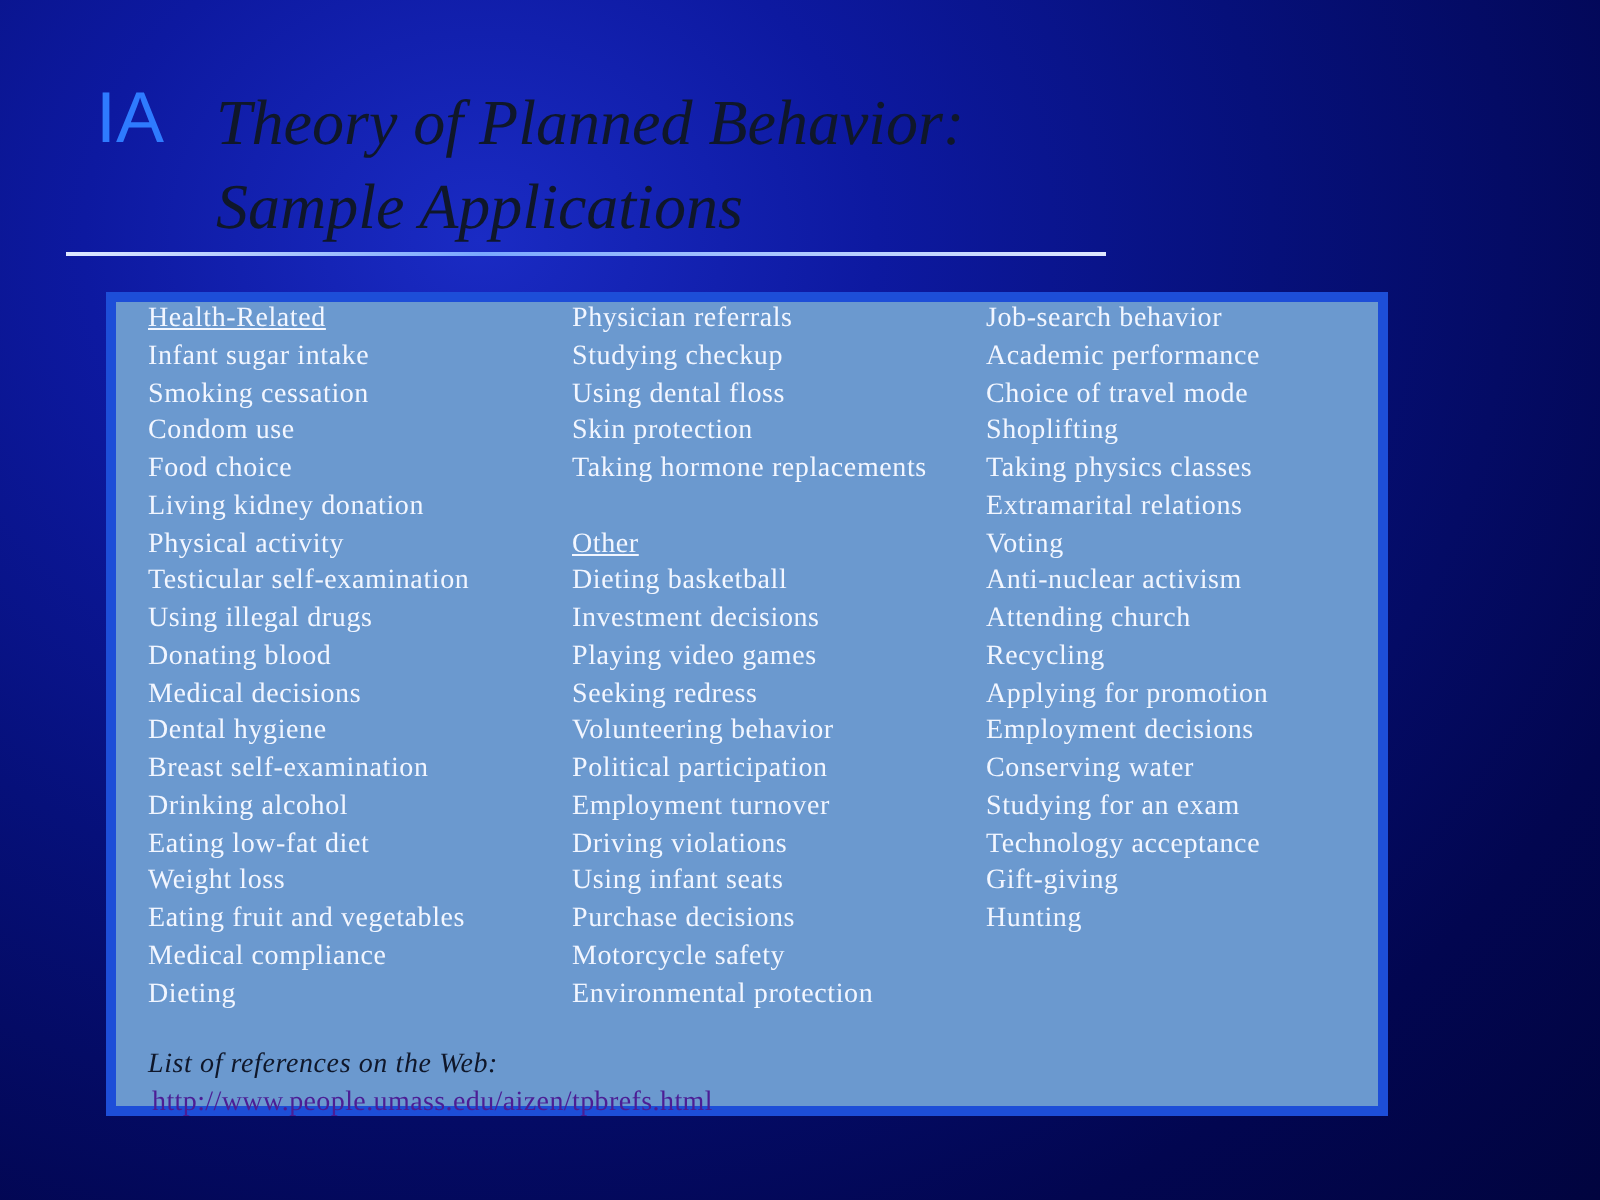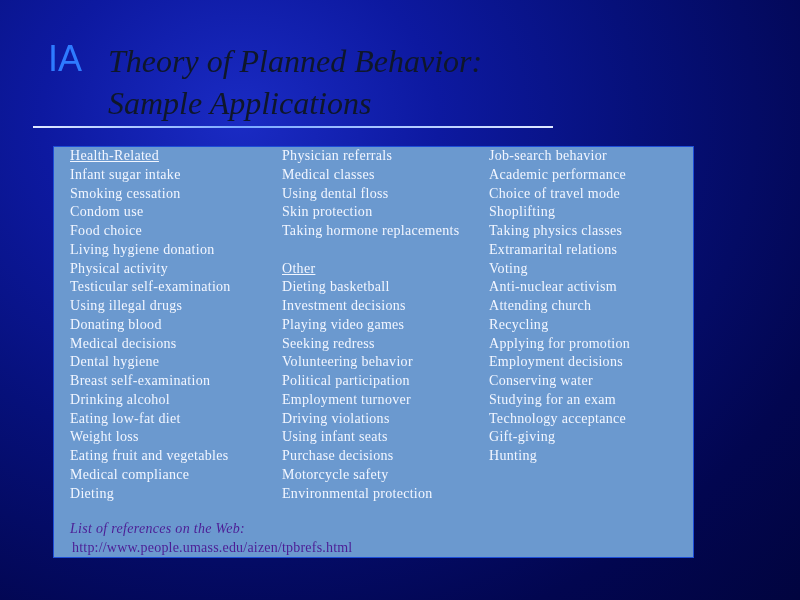--- a/index.html
+++ b/index.html
@@ -16,34 +16,34 @@
     position: absolute; left: 108px; top: 40px;
     font-family: "Liberation Serif", serif; font-style: italic;
     color: #0f172a; font-size: 32px; line-height: 42px;
   }
   .rule {
     position: absolute; left: 33px; top: 126px; width: 520px; height: 2px;
     background: linear-gradient(90deg, #dfe8ff 0%, #7aa8ff 40%, #dfe8ff 100%);
   }
   .panel {
     position: absolute; left: 53px; top: 146px; width: 641px; height: 412px;
-    background: #6b99cf; border: 1px solid #1d4ed8; box-sizing: border-box;
+    background: #6b99cf; border: 5px solid #1d4ed8; box-sizing: border-box;
   }
   .col { position: absolute; top: 0; }
   .col1 { left: 16px; top: 0px; }
   .col2 { left: 228px; top: 0px; }
   .col3 { left: 435px; top: 0px; }
   .row {
     display: block; height: 18.75px; line-height: 18.75px;
     color: #f2f6ff; font-size: 14px; white-space: nowrap; letter-spacing: 0.3px;
   }
   .head { text-decoration: underline; }
   .ref-label {
     position: absolute; left: 16px; top: 373px; font-style: italic;
-    color: #4c1d95; font-size: 14px; line-height: 18.75px; letter-spacing: 0.3px;
+    color: #0f172a; font-size: 14px; line-height: 18.75px; letter-spacing: 0.3px;
   }
   .ref-url {
     position: absolute; left: 18px; top: 392px;
     color: #4c1d95; font-size: 14px; line-height: 18.75px; letter-spacing: 0.2px;
   }
 </style>
 </head>
 <body>
 
 <div class="slide-id">IA</div>
@@ -53,39 +53,39 @@
 </div>
 <div class="rule"></div>
 
 <div class="panel">
   <div class="col col1">
     <span class="row head">Health-Related</span>
     <span class="row">Infant sugar intake</span>
     <span class="row">Smoking cessation</span>
     <span class="row">Condom use</span>
     <span class="row">Food choice</span>
-    <span class="row">Living hygiene donation</span>
+    <span class="row">Living kidney donation</span>
     <span class="row">Physical activity</span>
     <span class="row">Testicular self-examination</span>
     <span class="row">Using illegal drugs</span>
     <span class="row">Donating blood</span>
     <span class="row">Medical decisions</span>
     <span class="row">Dental hygiene</span>
     <span class="row">Breast self-examination</span>
     <span class="row">Drinking alcohol</span>
     <span class="row">Eating low-fat diet</span>
     <span class="row">Weight loss</span>
     <span class="row">Eating fruit and vegetables</span>
     <span class="row">Medical compliance</span>
     <span class="row">Dieting</span>
   </div>
 
   <div class="col col2">
     <span class="row">Physician referrals</span>
-    <span class="row">Medical classes</span>
+    <span class="row">Studying checkup</span>
     <span class="row">Using dental floss</span>
     <span class="row">Skin protection</span>
     <span class="row">Taking hormone replacements</span>
     <span class="row"></span>
     <span class="row head">Other</span>
     <span class="row">Dieting basketball</span>
     <span class="row">Investment decisions</span>
     <span class="row">Playing video games</span>
     <span class="row">Seeking redress</span>
     <span class="row">Volunteering behavior</span>

